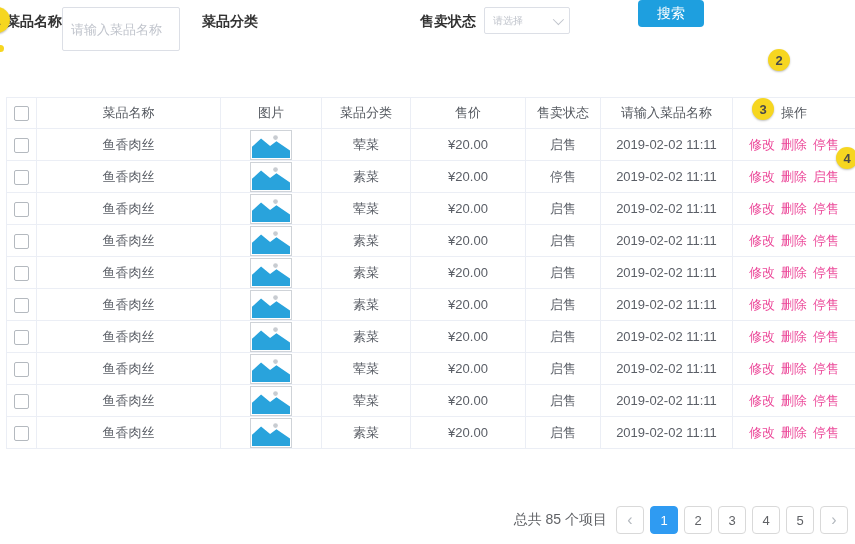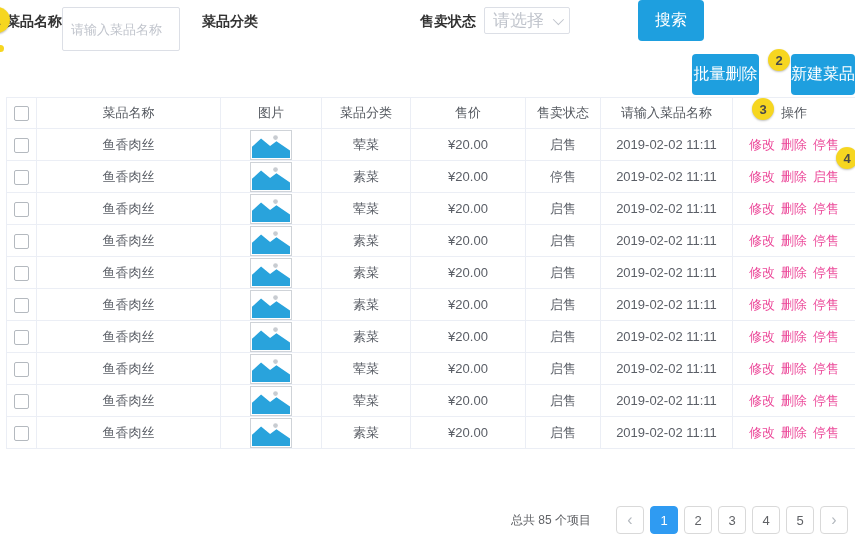--- a/index.html
+++ b/index.html
@@ -10,25 +10,25 @@
   
   .filter-bar { position:absolute; left:0; top:0; width:855px; height:44px; }
   .f-label { position:absolute; top:13px; font-size:14px; font-weight:bold; color:#333; white-space:nowrap; }
   .f-input { position:absolute; top:7px; height:44px; border:1px solid #dcdfe6; border-radius:2px;
     font-size:13px; color:#606266; padding:0 8px; outline:none; background:#fff;
     font-family:"Liberation Sans","DejaVu Sans",sans-serif; }
   .f-input::placeholder { color:#c0c4cc; }
   .f-select { position:absolute; top:7px; height:27px; border:1px solid #dcdfe6; border-radius:2px;
     background:#fff; display:flex; align-items:center; justify-content:space-between;
     padding:0 8px; cursor:pointer; }
-  .f-select .ph { font-size:17px; color:#c0c4cc; }
+  .f-select .ph { font-size:10px; color:#c0c4cc; }
   .chevron-down { width:8px; height:8px; border-right:1.5px solid #c0c4cc; border-bottom:1.5px solid #c0c4cc;
     transform:rotate(45deg) translateY(-2px); }
-  .btn-primary { position:absolute; height:41px; background:#1e9fdf; color:#fff; border:none;
-    border-radius:4px; font-size:16px; cursor:pointer; text-align:center;
+  .btn-primary { position:absolute; height:27px; background:#1e9fdf; color:#fff; border:none;
+    border-radius:4px; font-size:14px; cursor:pointer; text-align:center;
     font-family:"Liberation Sans","DejaVu Sans",sans-serif; }
 
   
   .toolbar { position:absolute; left:0; top:48px; width:855px; height:40px; }
 
   
   table.dish-table { position:absolute; left:6px; top:97px; width:849px;
     border-collapse:collapse; table-layout:fixed; }
   .dish-table th, .dish-table td { border:1px solid #ebeef5; border-top:none;
     font-size:13px; font-weight:normal; color:#5a5e66; text-align:center; vertical-align:middle;
@@ -38,21 +38,21 @@
   .checkbox { display:inline-block; width:15px; height:15px; border:1px solid #b4b9bf;
     border-radius:2px; background:#fff; vertical-align:middle; cursor:pointer; }
   .thumb { display:inline-block; width:42px; height:30px; border:1px solid #cfd3d8;
     background:#fff; padding:1px; vertical-align:middle; }
   .thumb svg { display:block; width:100%; height:100%; }
   .action-link { margin:4px 3px; cursor:pointer; color:#ec4899; }
 
   
   .pagination { position:absolute; right:4px; top:505px; height:30px;
     display:flex; align-items:center; }
-  .pg-total { font-size:12px; color:#606266; margin-right:22px; white-space:nowrap; }
+  .pg-total { font-size:14px; color:#606266; margin-right:6px; white-space:nowrap; }
   .pg-btn { width:28px; height:28px; margin:0 3px; border:1px solid #d9d9d9; border-radius:4px;
     background:#fff; color:#606266; font-size:13px; display:flex; align-items:center;
     justify-content:center; cursor:pointer; }
   .pg-btn.arrow { color:#b4b9bf; font-size:16px; }
   .pg-btn.active { background:#2f9bf2; border-color:#2f9bf2; color:#fff; }
 
   
   .ann { position:absolute; width:22px; height:22px; border-radius:50%; background:#f6d620;
     color:#4a4a4a; font-size:13px; font-weight:bold; display:flex; align-items:center;
     justify-content:center; box-shadow:0 1px 2px rgba(0,0,0,.25); z-index:10; }
@@ -68,24 +68,20 @@
     <input class="f-input" style="left: 62px; width: 118px;" placeholder="请输入菜品名称">
     <span class="f-label" style="left:202px;">菜品分类</span>
     <span class="f-label" style="left:420px;">售卖状态</span>
     <div class="f-select" style="left:484px; width:86px;">
       <span class="ph">请选择</span>
       <span class="chevron-down"></span>
     </div>
     <button class="btn-primary" style="left:638px; width:66px;">搜索</button>
   </div>
 
-  <div class="toolbar">
-    <button class="btn-primary" style="left:692px; top:6px; width:67px;">批量删除</button>
-    <button class="btn-primary" style="left:791px; top:6px; width:64px;">新建菜品</button>
-  </div>
 
   <table class="dish-table">
     <colgroup>
       <col style="width:30px">
         <col style="width:184px">
         <col style="width:101px">
         <col style="width:89px">
       <col style="width:115px">
         <col style="width:75px">
         <col style="width:132px">

